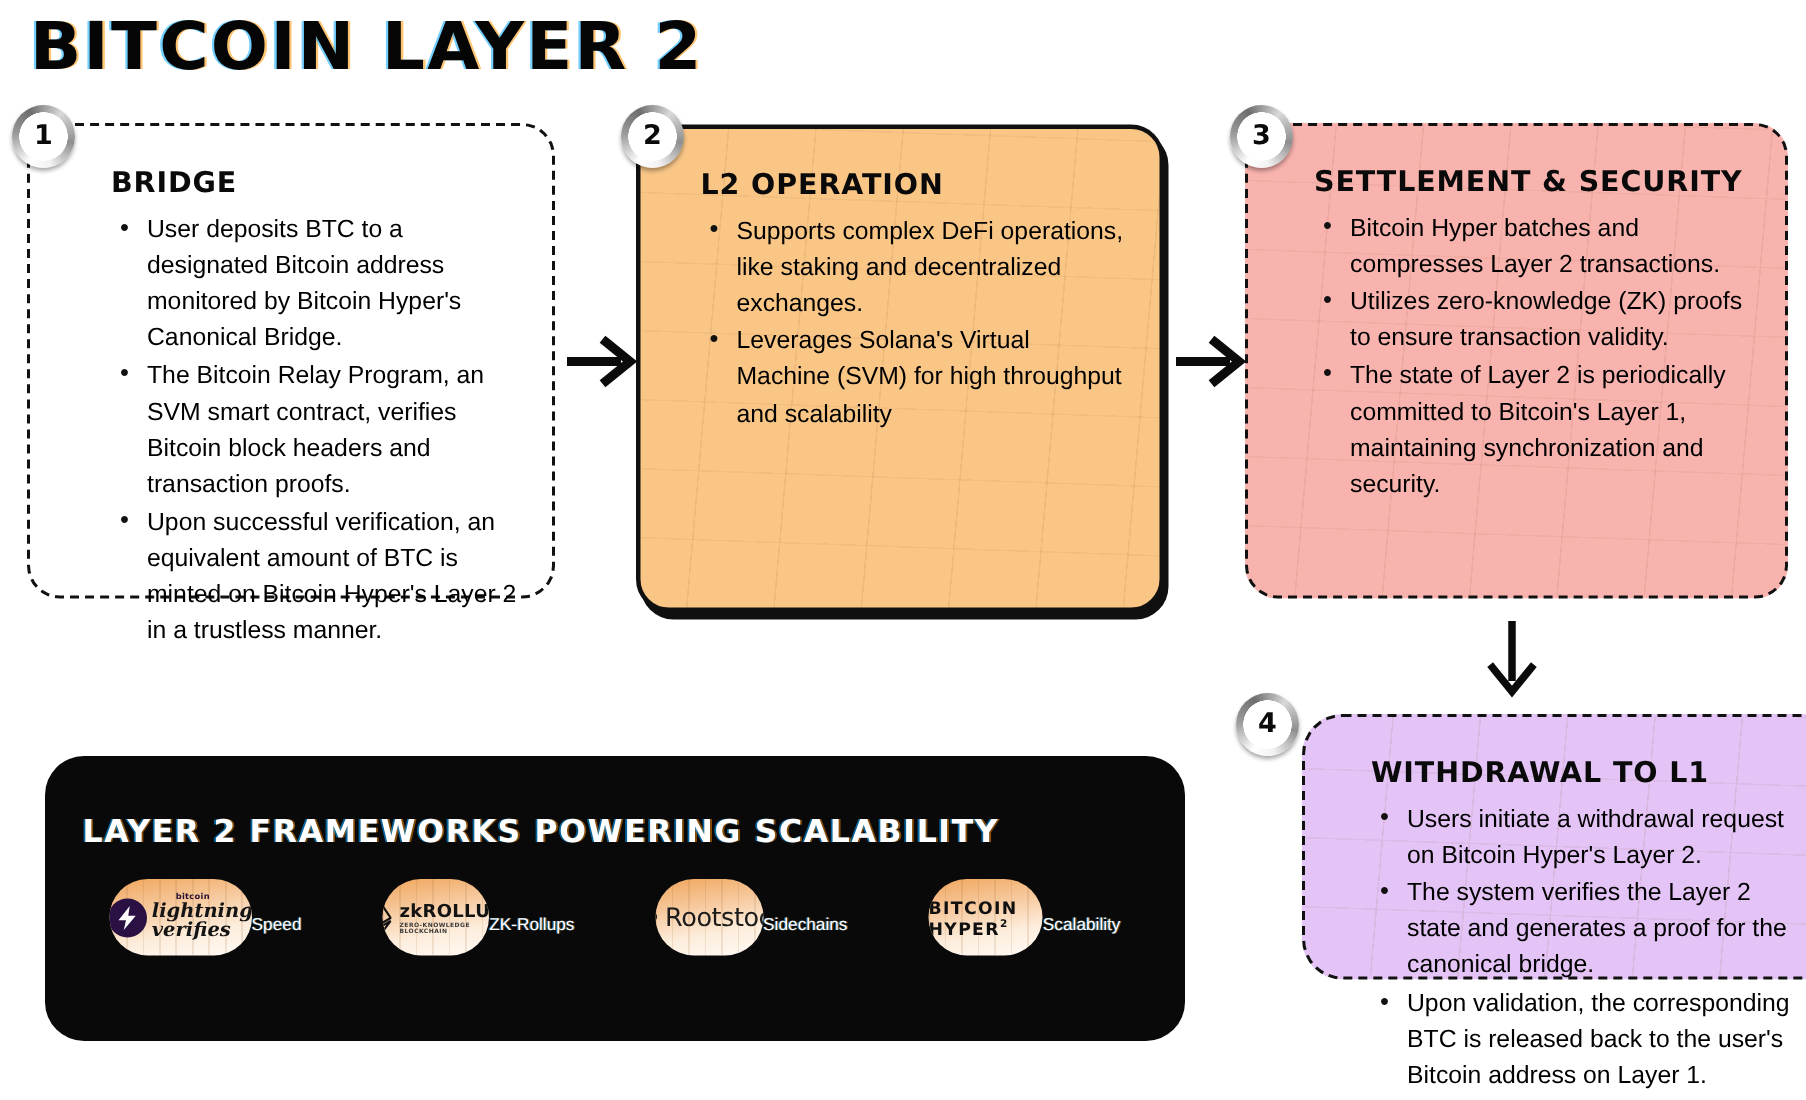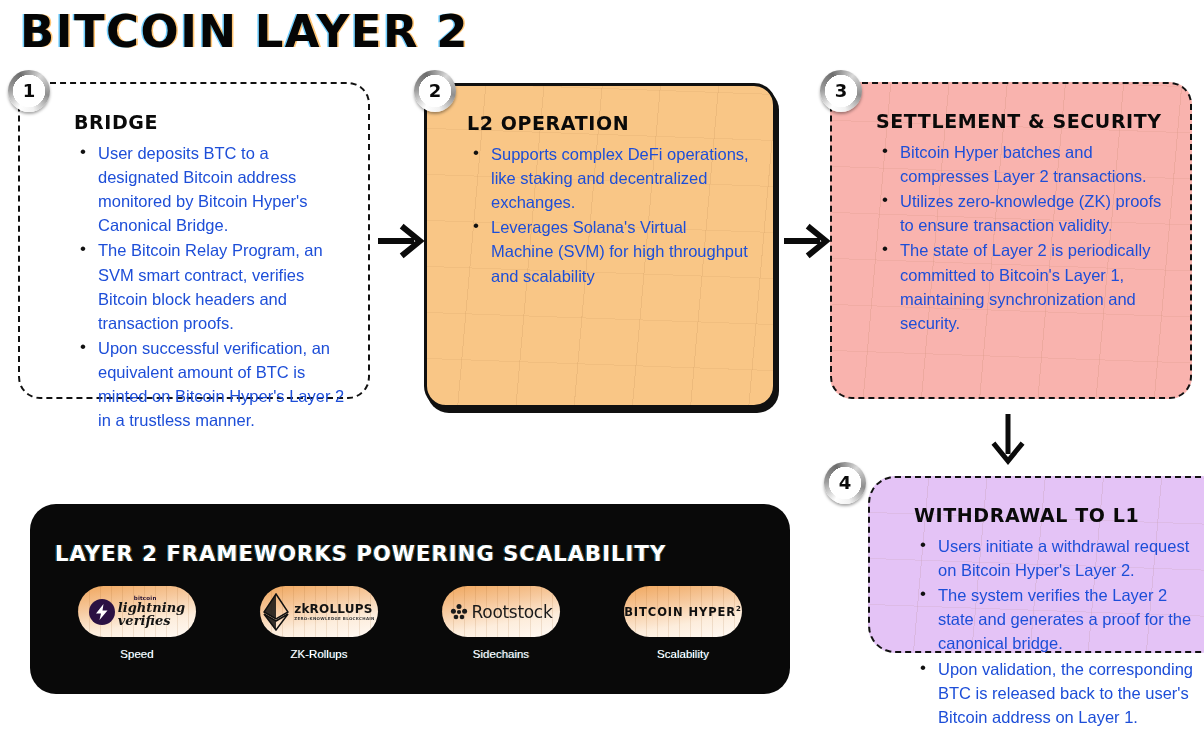--- a/index.html
+++ b/index.html
@@ -68,21 +68,21 @@
     line-height: 1.22;
     text-transform: uppercase;
   }
 
   .card ul { list-style: none; }
   .card li {
     position: relative;
     padding-left: 20px;
     font-size: 16.5px;
     line-height: 1.46;
-    color: #1d4ed8;
+    color: #000000;
     margin-bottom: 1px;
   }
   .card li::before {
     content: "\2022";
     position: absolute;
     left: 2px;
     top: -1px;
     font-size: 17px;
     color: #111111;
   }
@@ -160,21 +160,21 @@
   }
   #framework-list {
     display: flex;
     justify-content: space-around;
     align-items: flex-start;
     margin-top: 20px;
     padding: 0 16px;
   }
   .fw-item {
     display: flex;
-    flex-direction: column;
+    flex-direction: row;
     align-items: center;
     width: 128px;
   }
   .fw-pill {
     width: 118px;
     height: 51px;
     border-radius: 26px;
     background: linear-gradient(170deg, #f0a65c 0%, #f6c79a 34%, #fdeddc 68%, #fffaf5 100%);
     display: flex;
     align-items: center;

